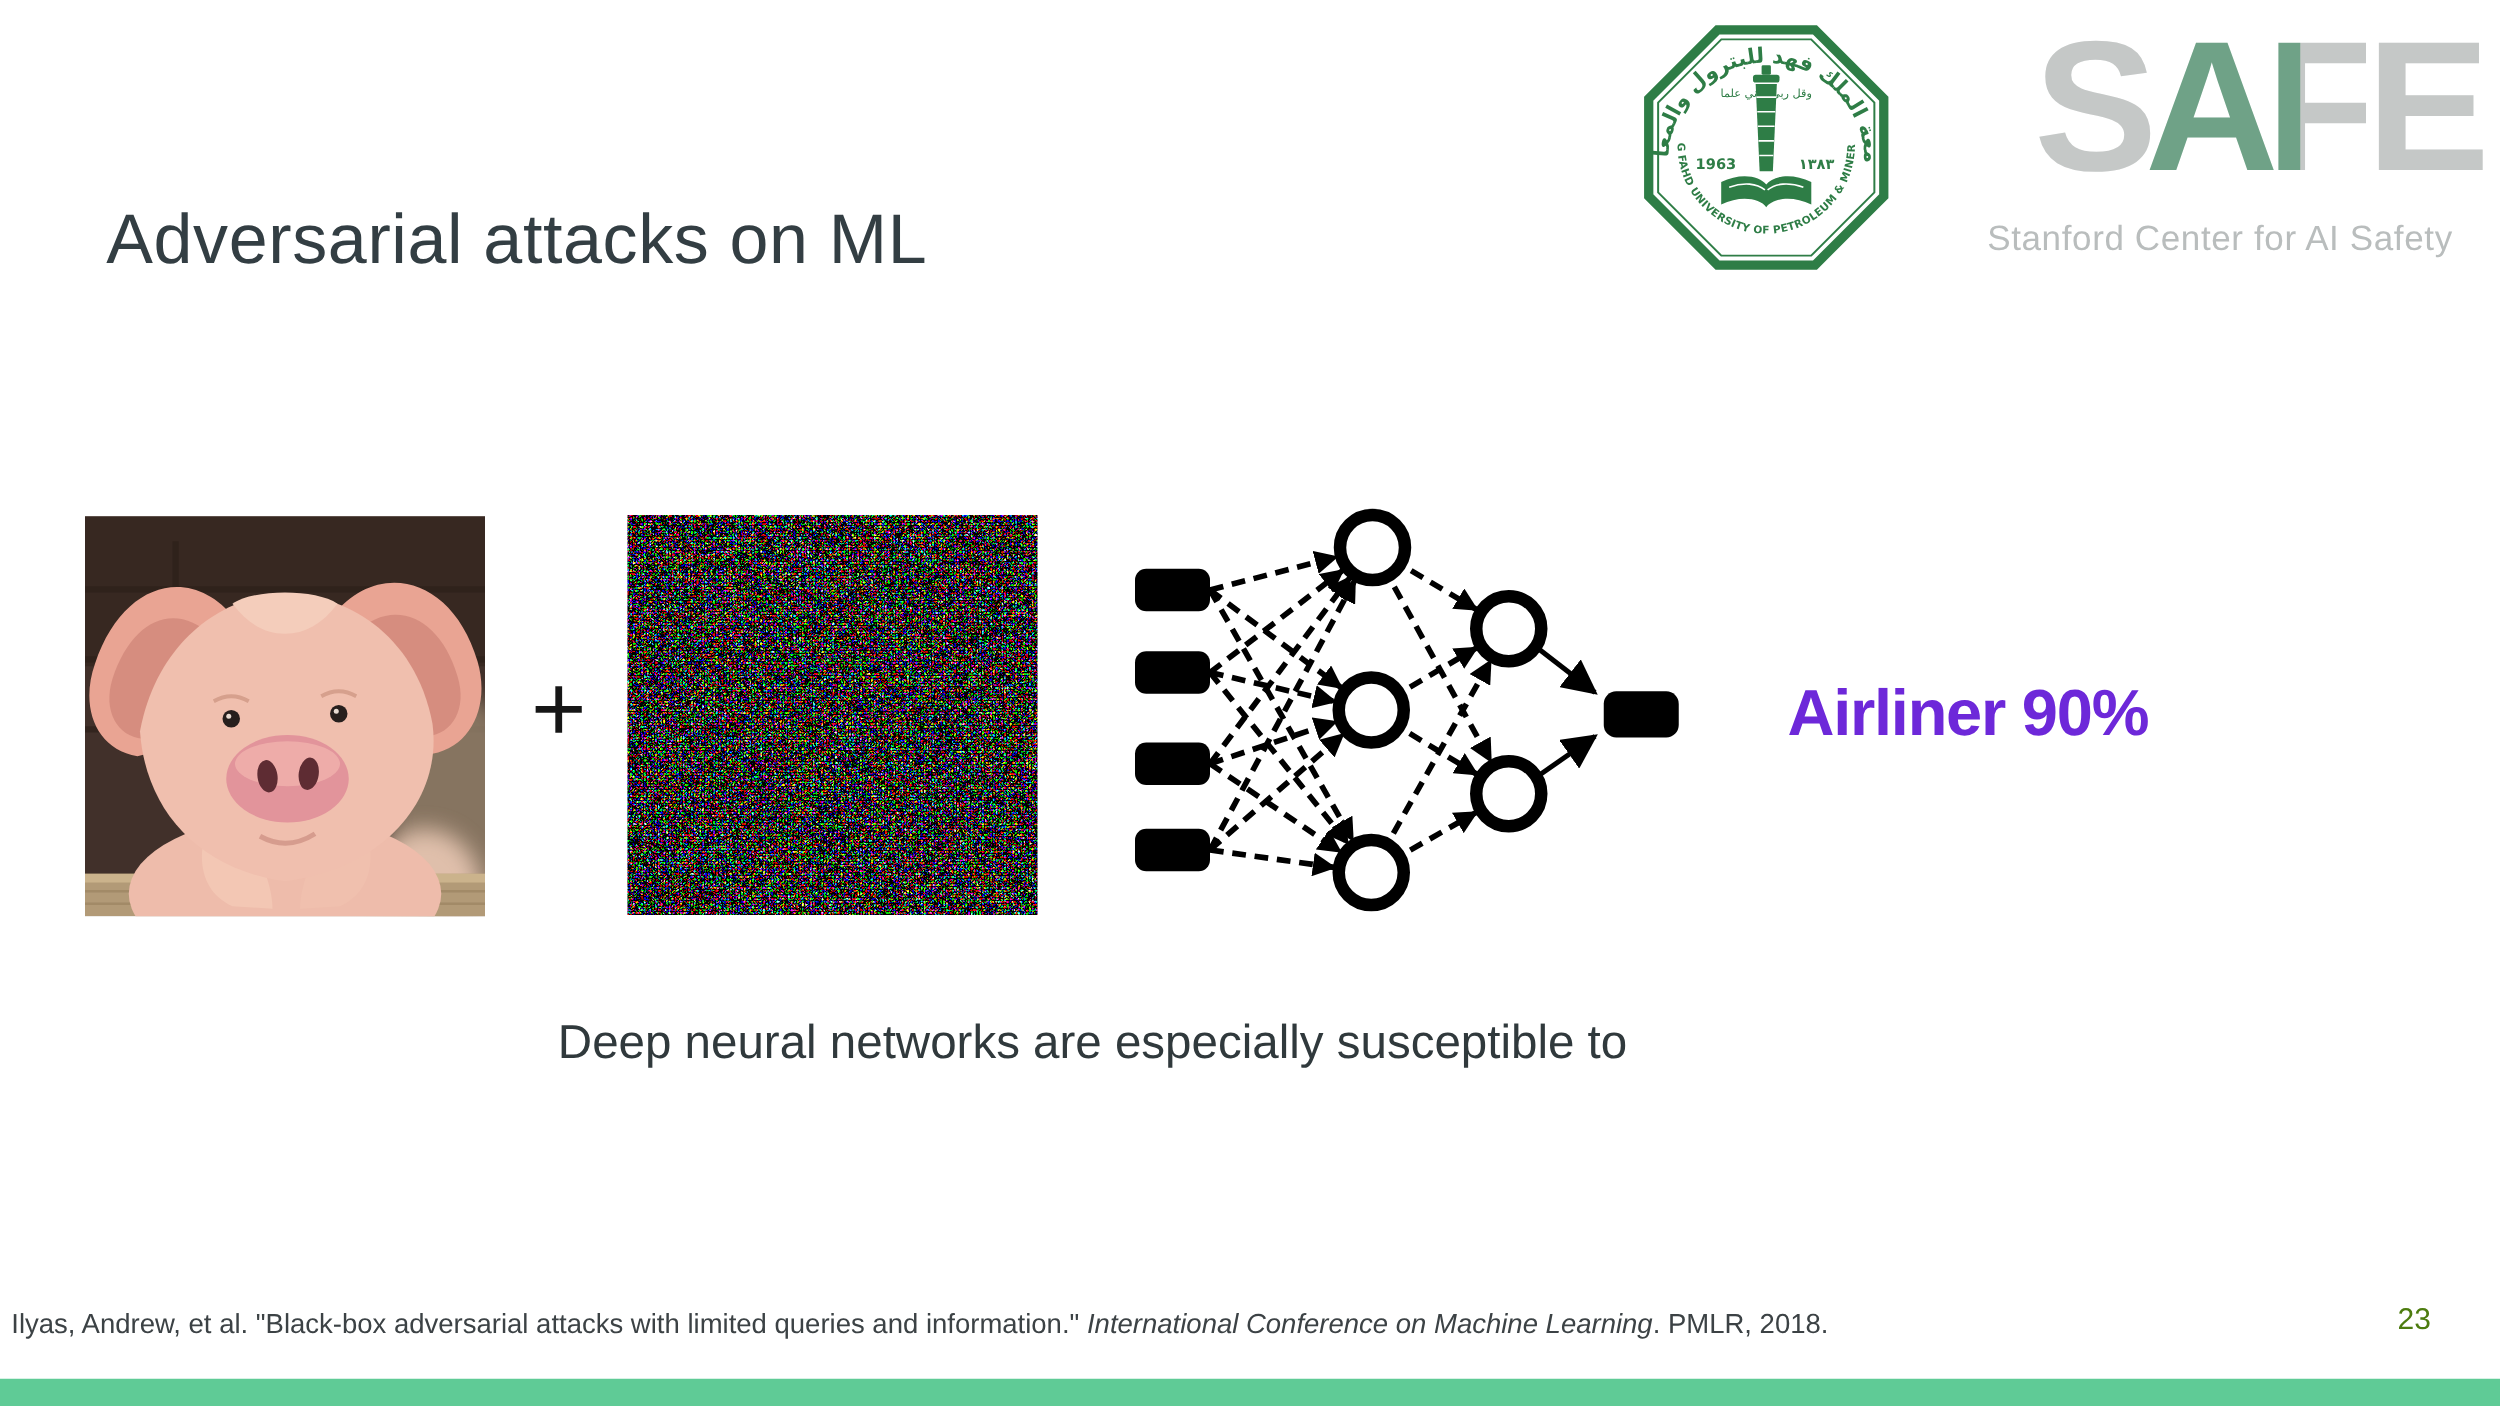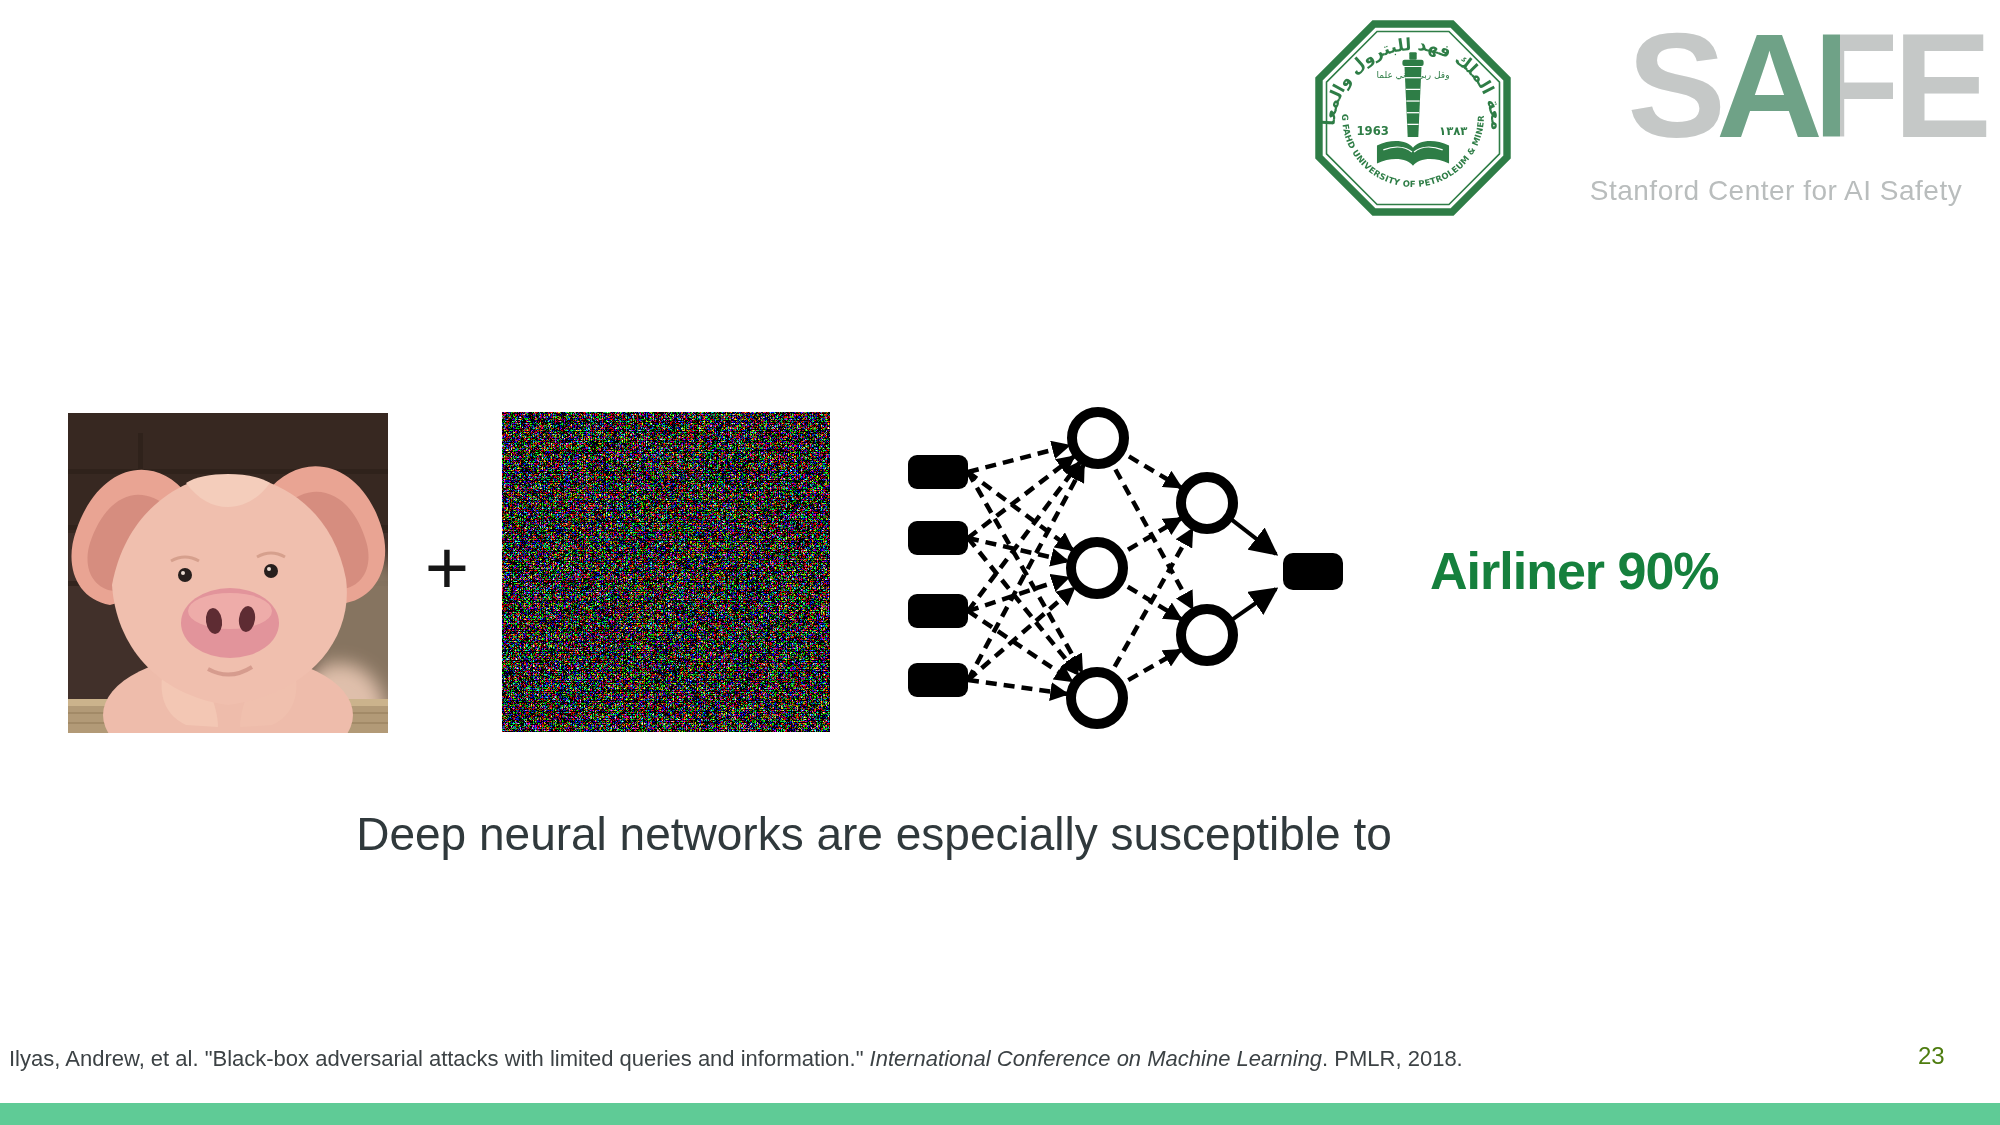--- a/index.html
+++ b/index.html
@@ -24,37 +24,38 @@
     -webkit-background-clip:text;background-clip:text;color:transparent;
   }
   .safe-subtitle{font-size:28px;color:#B9BDBD;letter-spacing:0.5px;margin-top:12px;white-space:nowrap;}
   
   .pig{position:absolute;left:68px;top:413px;width:320px;height:320px;}
   .plus{position:absolute;left:415px;top:530px;width:64px;text-align:center;
         font-size:76px;font-weight:400;color:#161616;line-height:1;}
   .noise{position:absolute;left:502px;top:412px;width:328px;height:320px;}
   .network{position:absolute;left:905px;top:400px;width:510px;height:370px;}
   .prediction{position:absolute;left:1430px;top:541px;font-size:52px;font-weight:700;
-              letter-spacing:-1px;color:#15803d;white-space:nowrap;}
+              letter-spacing:-1px;color:#6d28d9;white-space:nowrap;}
   
   .caption{position:absolute;left:0;top:802px;width:1748px;text-align:center;
-           font-size:46px;line-height:65px;color:#30393c;}
+           font-size:38px;line-height:65px;color:#30393c;}
   .caption .hl{color:#54A678;}
   
   .footer-citation{position:absolute;left:9px;top:1046px;font-size:22px;color:#3c4245;white-space:nowrap;}
   .footer-citation .it{font-style:italic;}
   .page-num{position:absolute;left:1918px;top:1042px;font-size:24px;color:#4d7c0f;}
   .bottom-bar{position:absolute;left:0;bottom:0;width:2000px;height:22px;background:#5FCB96;}
   svg text{font-family:"DejaVu Sans","Liberation Sans",sans-serif;}
 </style>
 </head>
 <body>
 
 <div class="slide">
 
+  <h1 class="slide-title">Adversarial attacks on ML</h1>
 
   <svg class="kfupm" viewBox="0 0 200 200" aria-hidden="true">
     <polygon points="63.2,11.3 136.8,11.3 188.7,63.2 188.7,136.8 136.8,188.7 63.2,188.7 11.3,136.8 11.3,63.2" fill="#ffffff" stroke="#2E7D46" stroke-width="7"></polygon>
     <polygon points="66.1,18.4 133.9,18.4 181.6,66.1 181.6,133.9 133.9,181.6 66.1,181.6 18.4,133.9 18.4,66.1" fill="none" stroke="#2E7D46" stroke-width="1.5"></polygon>
     <defs>
       <path id="ktop" d="M 26,110 A 74,74 0 0 1 174,110" fill="none"></path>
       <path id="kbottom" d="M 33,98 A 67,67 0 0 0 167,98" fill="none"></path>
     </defs>
     <text font-size="16" font-weight="bold" fill="#2E7D46">
       <textPath href="#ktop" startOffset="50%" text-anchor="middle">جامعة الملك فهد للبترول والمعادن</textPath>

